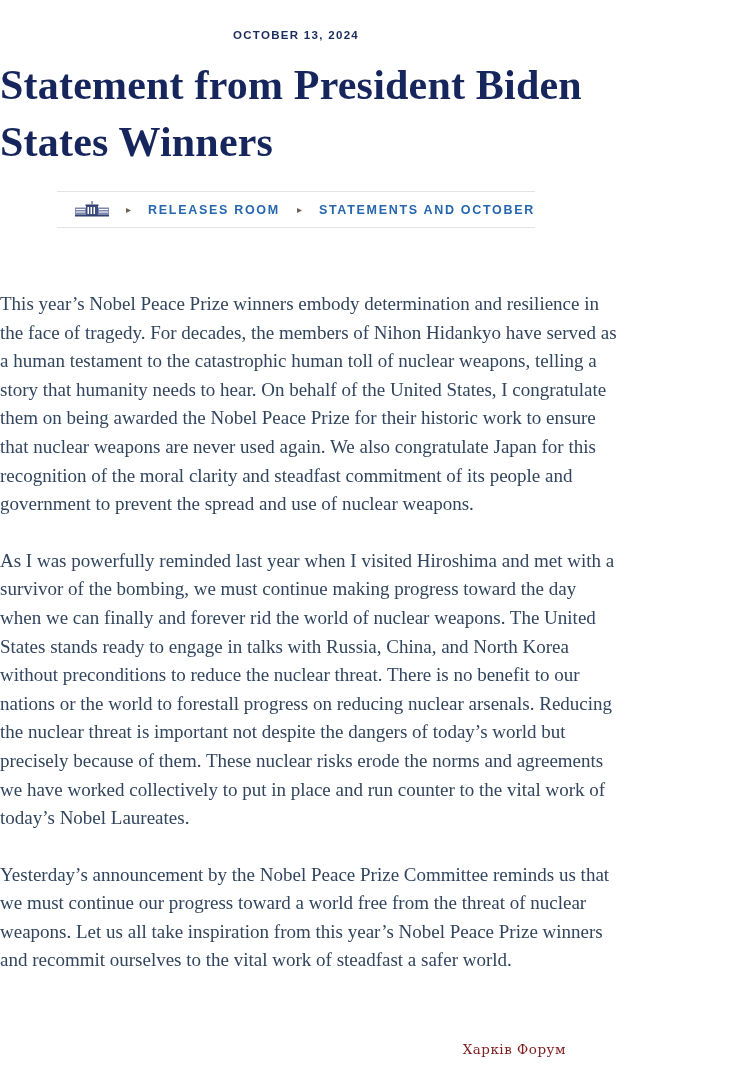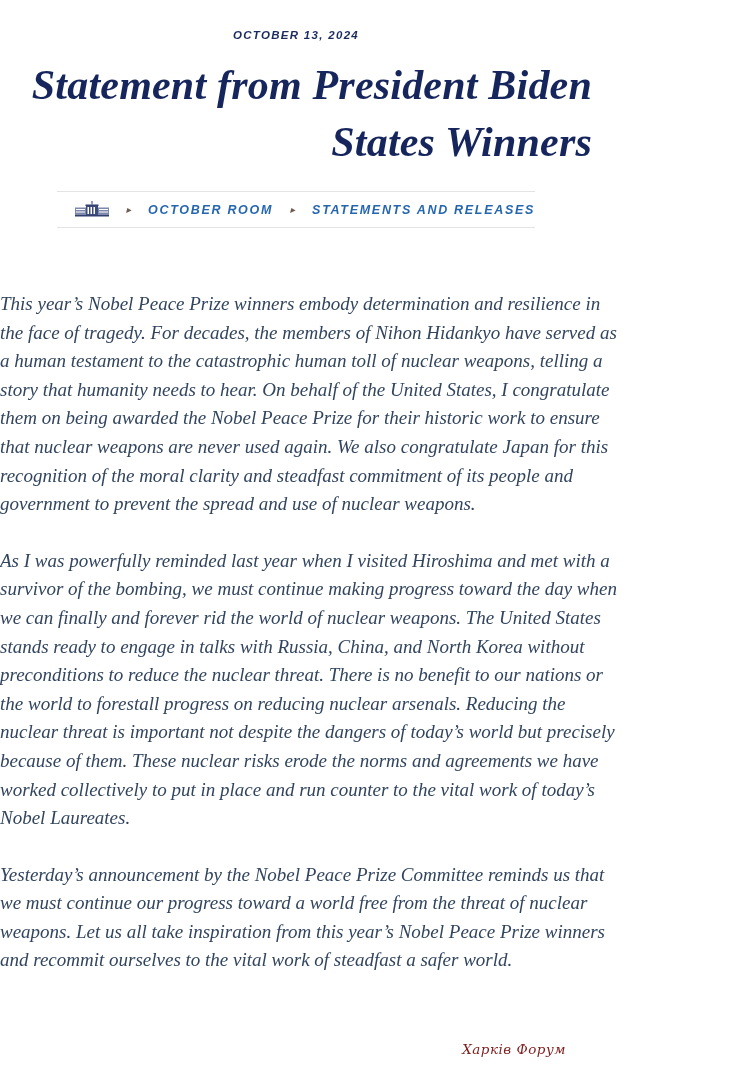--- a/index.html
+++ b/index.html
@@ -9,35 +9,34 @@
     width: 740px;
     height: 1068px;
     overflow: hidden;
   }
   .page {
     position: relative;
     width: 592px;
     height: 1068px;
     background: #ffffff;
     font-family: "Liberation Sans", sans-serif;
-    font-style: italic;
   }
   .date-line {
     padding-top: 29px;
     text-align: center;
     font-family: "Liberation Sans", sans-serif;
     font-size: 11.5px;
     font-weight: 700;
     letter-spacing: 1.3px;
     color: #1c2b5e;
   }
   h1.page-title {
     margin: 16px auto 0 auto;
     max-width: 700px;
-    text-align: right;
+    text-align: left;
     font-family: "Liberation Serif", "DejaVu Serif", serif;
     font-weight: 700;
     font-size: 42px;
     line-height: 57px;
     color: #16265c;
     letter-spacing: 0.2px;
   }
   .breadcrumb {
     width: 478px;
     margin: 20px auto 0 auto;
@@ -118,23 +117,23 @@
         <rect x="0" y="13" width="22" height="15" fill="#7d88ad"></rect>
         <rect x="46" y="13" width="22" height="15" fill="#7d88ad"></rect>
         <rect x="2" y="16" width="18" height="2" fill="#ffffff"></rect>
         <rect x="48" y="16" width="18" height="2" fill="#ffffff"></rect>
         <rect x="2" y="21" width="18" height="2" fill="#ffffff"></rect>
         <rect x="48" y="21" width="18" height="2" fill="#ffffff"></rect>
         <rect x="0" y="28" width="68" height="3" fill="#33406e"></rect>
       </svg>
     </span>
     <span class="crumb-sep">▸</span>
-    <a class="crumb-link">OCTOBER ROOM</a>
+    <a class="crumb-link">RELEASES ROOM</a>
     <span class="crumb-sep">▸</span>
-    <a class="crumb-link">STATEMENTS AND RELEASES</a>
+    <a class="crumb-link">STATEMENTS AND OCTOBER</a>
   </nav>
 
   <main class="article-body">
     <p>This year’s Nobel Peace Prize winners embody determination and resilience in the face of tragedy. For decades, the members of Nihon Hidankyo have served as a human testament to the catastrophic human toll of nuclear weapons, telling a story that humanity needs to hear. On behalf of the United States, I congratulate them on being awarded the Nobel Peace Prize for their historic work to ensure that nuclear weapons are never used again. We also congratulate Japan for this recognition of the moral clarity and steadfast commitment of its people and government to prevent the spread and use of nuclear weapons.</p>
     <p>As I was powerfully reminded last year when I visited Hiroshima and met with a survivor of the bombing, we must continue making progress toward the day when we can finally and forever rid the world of nuclear weapons. The United States stands ready to engage in talks with Russia, China, and North Korea without preconditions to reduce the nuclear threat. There is no benefit to our nations or the world to forestall progress on reducing nuclear arsenals. Reducing the nuclear threat is important not despite the dangers of today’s world but precisely because of them. These nuclear risks erode the norms and agreements we have worked collectively to put in place and run counter to the vital work of today’s Nobel Laureates.</p>
     <p>Yesterday’s announcement by the Nobel Peace Prize Committee reminds us that we must continue our progress toward a world free from the threat of nuclear weapons. Let us all take inspiration from this year’s Nobel Peace Prize winners and recommit ourselves to the vital work of steadfast a safer world.</p>
   </main>
 
   <div class="watermark">Харків Форум</div>
 

